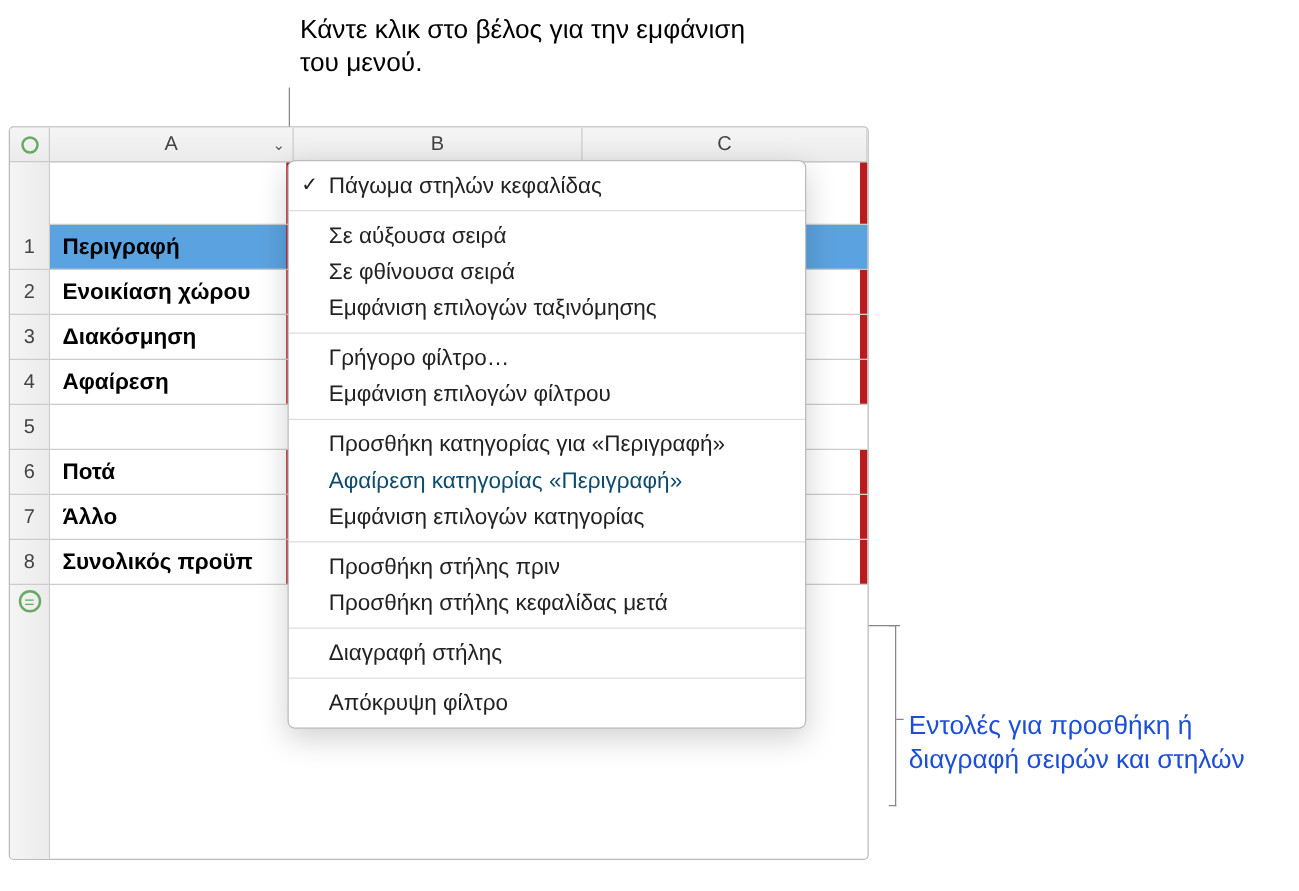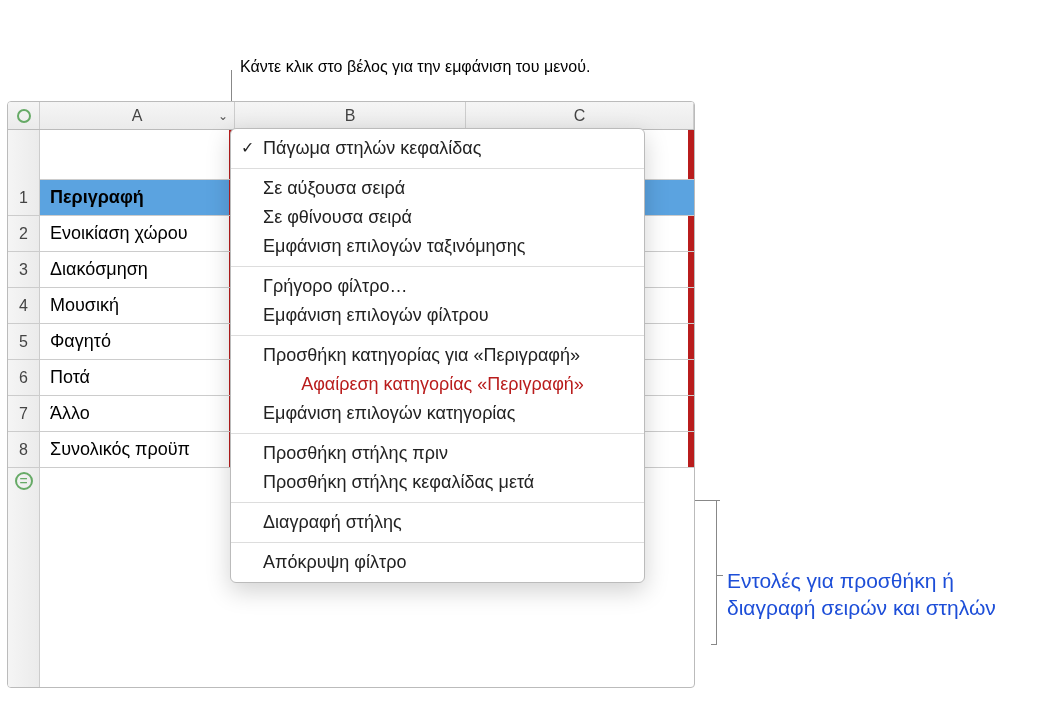--- a/index.html
+++ b/index.html
@@ -8,25 +8,24 @@
       background: #fff;
       width: 1039px;
       height: 713px;
       position: relative;
       overflow: hidden;
     }
     .callout-top {
       position: absolute;
       left: 240px;
       top: 10px;
-      font-size: 16px;
+      font-size: 21px;
       color: #000;
       line-height: 1.3;
       width: 360px;
-      margin-top: 47px;
     }
     .callout-line-top {
       position: absolute;
       left: 231px;
       top: 70px;
       width: 1px;
       height: 35px;
       background: #888;
     }
     .callout-bottom {
@@ -189,42 +188,42 @@
     }
     .cell.a { width: 195px; }
     .cell.b { width: 231px; }
     .cell.c { width: 228px; }
     .cell.header-cell {
       font-weight: bold;
       background: #5ba3e0;
       color: #000;
     }
     .cell.header-cell.b, .cell.header-cell.c { border-right-color:#5ba3e0; }
-    .cell.bold { font-weight: normal; }
+    .cell.bold { font-weight: bold; }
 
     .dropdown {
       position: absolute;
       left: 230px;
       top: 128px;
       width: 415px;
       border: 1px solid #bbb;
       border-radius: 6px;
       box-shadow: 0 8px 24px rgba(0,0,0,0.18);
       background: #fff;
       padding: 5px 0;
       z-index: 10;
     }
     .menu-item {
       padding: 4px 22px 4px 32px;
       font-size: 18px;
       color: #222;
       position: relative;
       cursor: default;
     }
-    .menu-item.disabled { color: #b91c1c; text-align: center; }
+    .menu-item.disabled { color: #0c4a6e; }
     .menu-item .check {
       position: absolute;
       left: 10px;
       top: 4px;
       font-size: 16px;
     }
     .menu-sep {
       height: 1px;
       background: #ddd;
       margin: 5px 0;
@@ -289,26 +288,25 @@
         <div class="cell a bold">Ενοικίαση χώρου</div>
         <div class="cell b"></div>
         <div class="cell c"></div>
       </div>
       <div class="cell-row">
         <div class="cell a bold">Διακόσμηση</div>
         <div class="cell b"></div>
         <div class="cell c"></div>
       </div>
       <div class="cell-row">
-        <div class="cell a bold">Μουσική</div>
-        <div class="cell b"></div>
-        <div class="cell c"></div>
-      </div>
-      <div class="cell-row">
-        <div class="cell a bold">Φαγητό</div>
+        <div class="cell a bold">Αφαίρεση</div>
+        <div class="cell b"></div>
+        <div class="cell c"></div>
+      </div>
+      <div class="cell-row">
         <div class="cell b"></div>
         <div class="cell c"></div>
       </div>
       <div class="cell-row">
         <div class="cell a bold">Ποτά</div>
         <div class="cell b"></div>
         <div class="cell c"></div>
       </div>
       <div class="cell-row">
         <div class="cell a bold">Άλλο</div>

